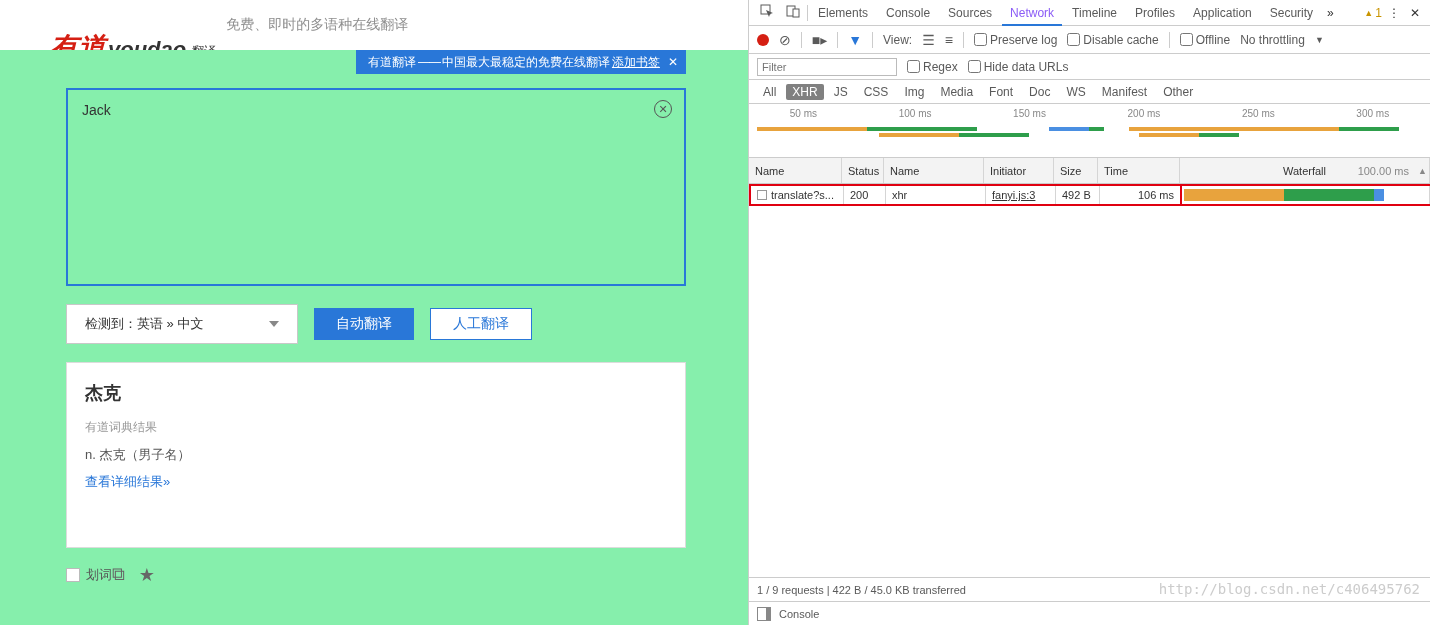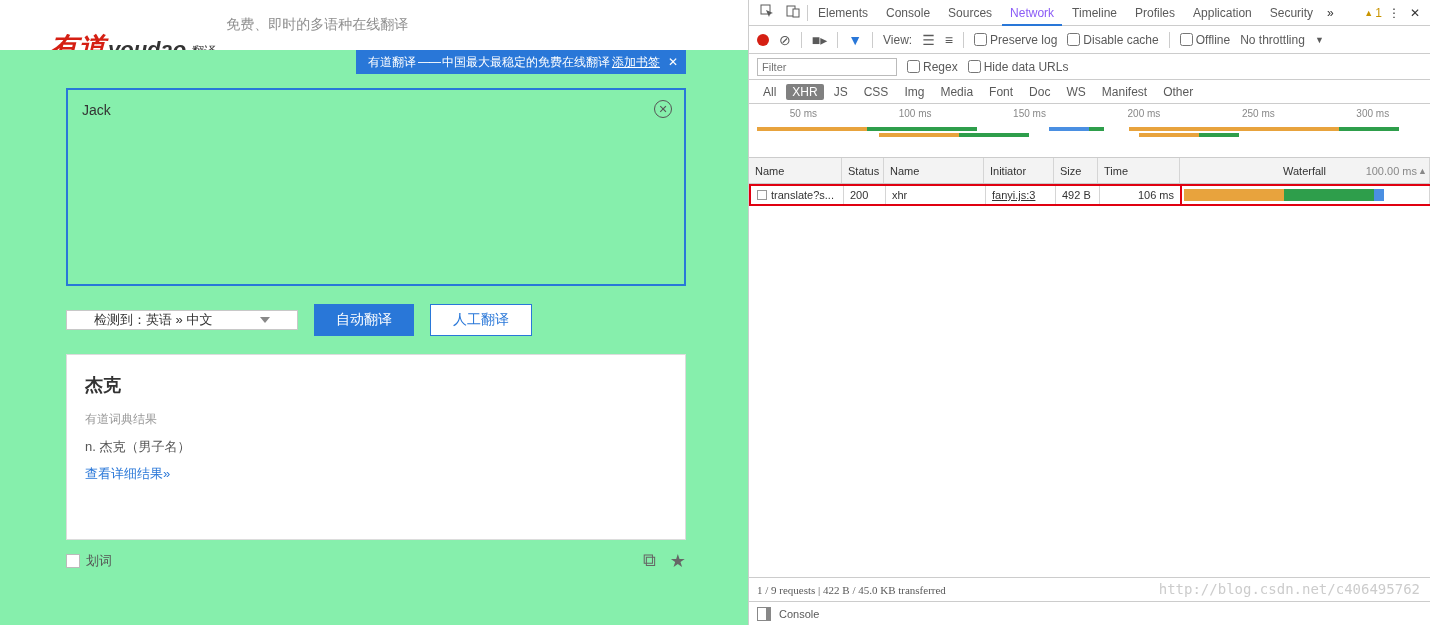--- a/index.html
+++ b/index.html
@@ -17,33 +17,33 @@
   
   .banner { position: absolute; top: 0; right: 62px; height: 24px; background: #2977d8; color: #fff; font-size: 12px; display: flex; align-items: center; padding: 0 8px 0 12px; }
   .banner .dash { margin: 0 2px; letter-spacing: -1px; }
   .banner .link { text-decoration: underline; margin-left: 2px; }
   .banner .close { margin-left: 8px; cursor: pointer; }
   .input-box { border: 2px solid #2977d8; height: 198px; position: relative; }
   .input-box .text { font-size: 14px; color: #333; padding: 12px 14px; }
   .input-box .clear { position: absolute; top: 10px; right: 12px; width: 18px; height: 18px; border: 1.5px solid #555; border-radius: 50%; display: flex; align-items: center; justify-content: center; font-size: 11px; color: #555; cursor: pointer; }
   
   .controls { margin: 18px 62px 0 66px; display: flex; align-items: center; gap: 16px; }
-  .lang-select { flex: 0 0 232px; height: 20px; border: 1px solid #c8c8c8; background: #fff; display: flex; align-items: center; justify-content: space-between; padding: 0 27px; font-size: 13px; color: #333; }
+  .lang-select { flex: 0 0 232px; height: 40px; border: 1px solid #c8c8c8; background: #fff; display: flex; align-items: center; justify-content: space-between; padding: 0 18px; font-size: 13px; color: #333; }
   .lang-select .caret { width: 0; height: 0; border-left: 5px solid transparent; border-right: 5px solid transparent; border-top: 6px solid #888; }
   .btn { height: 32px; padding: 0 22px; font-size: 14px; border: none; cursor: pointer; }
   .btn-primary { background: #2977d8; color: #fff; }
   .btn-outline { background: #fff; color: #2977d8; border: 1px solid #2977d8; }
   
   .result { margin: 18px 62px 0 66px; border: 1px solid #dcdcdc; background: #fff; padding: 18px 18px 56px 18px; }
   .result .title { font-size: 18px; font-weight: bold; margin-bottom: 14px; color: #333; }
   .result .dict-label { font-size: 12px; color: #999; margin-bottom: 10px; }
   .result .def { font-size: 13px; color: #555; margin-bottom: 8px; }
   .result .more { font-size: 13px; color: #2977d8; }
   
-  .footer-row { margin: 10px 62px 0 66px; display: flex; align-items: center; justify-content: space-between; }
+  .footer-row { margin: 16px 62px 0 66px; display: flex; align-items: center; justify-content: flex-start; }
   .checkbox-row { display: flex; align-items: center; gap: 6px; font-size: 13px; color: #555; }
   .checkbox-row .cb { width: 14px; height: 14px; border: 1px solid #bbb; background: #fff; }
   .footer-icons { display: flex; gap: 14px; font-size: 18px; color: #666; }
   
   
   .right { flex: 1; border-left: 1px solid #ccc; display: flex; flex-direction: column; font-size: 12px; color: #333; }
   
   .dt-tabs { height: 26px; border-bottom: 1px solid #ccc; display: flex; align-items: center; padding: 0 6px; gap: 2px; }
   .dt-tabs .icon-btn { width: 24px; text-align: center; color: #5a5a5a; cursor: pointer; }
   .dt-tabs .tab { padding: 0 8px; color: #5a5a5a; height: 26px; line-height: 26px; cursor: pointer; }
@@ -79,32 +79,32 @@
   .grid-head { height: 26px; border-bottom: 1px solid #ccc; display: flex; background: #f3f3f3; font-size: 11px; }
   .grid-head > div, .grid-row > div { border-right: 1px solid #d5d5d5; padding: 0 6px; display: flex; align-items: center; overflow: hidden; }
   .col-name { width: 93px; }
   .col-status { width: 42px; }
   .col-type { width: 100px; }
   .col-init { width: 70px; }
   .col-size { width: 44px; }
   .col-time { width: 82px; justify-content: flex-end; }
   .col-wf { flex: 1; position: relative; }
   .grid-head .col-wf { justify-content: center; }
-  .wf-label { position: absolute; right: 12px; color: #888; }
+  .wf-label { position: absolute; right: 20px; color: #888; }
   .wf-scroll { position: absolute; right: 2px; color: #888; font-size: 9px; }
   
   .grid-body { flex: 1; overflow: auto; }
   .grid-row { height: 22px; display: flex; font-size: 11px; background: #fff; border-top: 2px solid #e00010; border-bottom: 2px solid #e00010; border-left: 2px solid #e00010; }
   .grid-row .col-time { border-right: 2px solid #e00010; }
   .grid-row .col-name { gap: 4px; }
   .grid-row .chk { width: 10px; height: 10px; border: 1px solid #999; flex: none; }
   .grid-row .col-init { color: #333; text-decoration: underline; }
   .wf-bar { position: absolute; height: 12px; top: 3px; }
   
-  .status-bar { height: 24px; border-top: 1px solid #ccc; display: flex; align-items: center; padding: 0 8px; font-size: 11px; color: #5a5a5a; font-family: Liberation Serif, serif; }
+  .status-bar { height: 24px; border-top: 1px solid #ccc; display: flex; align-items: center; padding: 0 8px; font-size: 11px; color: #5a5a5a; }
   .drawer-tab { height: 24px; border-top: 1px solid #ccc; display: flex; align-items: center; padding: 0 8px; font-size: 11px; color: #5a5a5a; }
   .drawer-tab .dside { width: 14px; height: 14px; border: 1px solid #888; margin-right: 8px; position: relative; }
   .drawer-tab .dside::after { content: ""; position: absolute; right: 0; top: 0; width: 4px; height: 100%; background: #888; }
   
   .watermark { position: absolute; right: 10px; bottom: 28px; font-size: 14px; color: #ccc; font-family: monospace; pointer-events: none; }
 </style>
 </head>
 <body>
 
 <div class="left">

